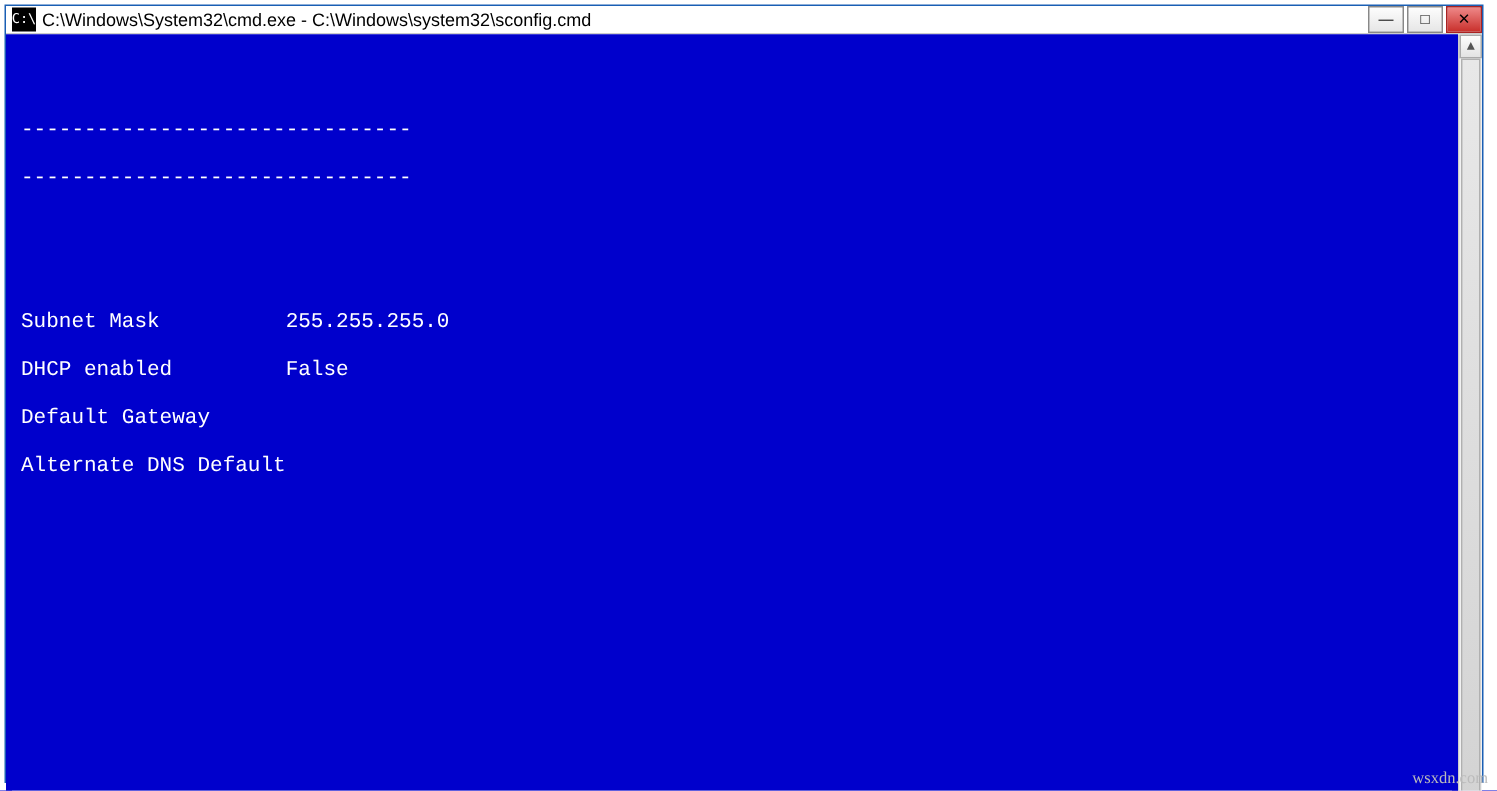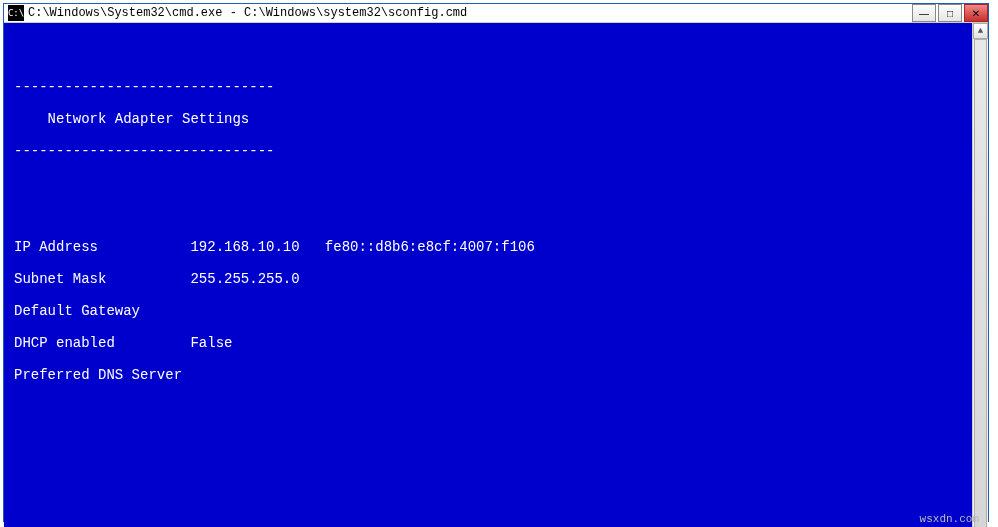--- a/index.html
+++ b/index.html
@@ -36,21 +36,21 @@
     width: 16px; height: 16px;
     margin-right: 4px;
     background: #000;
     display: inline-flex;
     align-items: center;
     justify-content: center;
     font-size: 9px;
     color: #fff;
     font-family: monospace;
   }
-  .title-text { flex: 1; font-family: Liberation Mono, monospace; }
+  .title-text { flex: 1; }
   .win-controls { display: flex; }
   .win-btn {
     width: 24px; height: 18px;
     border: 1px solid #888;
     background: linear-gradient(#fdfdfd,#e6e6e6);
     margin-left: 2px;
     display: flex;
     align-items: center;
     justify-content: center;
     font-size: 10px;
@@ -93,51 +93,49 @@
   .sb-track { flex:1; background:#f1f1f1; position:relative; }
   .sb-thumb {
     position:absolute; top:0; left:1px; right:1px; height:100%;
     background: linear-gradient(#e8e8e8,#d0d0d0);
     border:1px solid #b0b0b0;
   }
   .row { white-space: pre; }
   .label { display:inline-block; width: 21ch; }
   .blank { height:16px; }
   .watermark {
-    position:absolute; bottom:2px; right:19px;
-    font-family: Liberation Mono, monospace; font-size:11px; color:#bbb;
+    position:absolute; bottom:2px; right:6px;
+    font-family: Liberation Serif, serif; font-size:11px; color:#bbb;
   }
 </style>
 </head>
 <body>
 
 <div class="window">
   <div class="titlebar">
     <span class="icon">C:\</span>
     <span class="title-text">C:\Windows\System32\cmd.exe - C:\Windows\system32\sconfig.cmd</span>
     <div class="win-controls">
       <div class="win-btn">—</div>
       <div class="win-btn">□</div>
       <div class="win-btn close">✕</div>
     </div>
   </div>
 
   <div class="client">
     <div class="console">
 <div class="blank"></div>
 <div class="row">-------------------------------</div>
-<div class="row">    Network Adapter Settings</div>
 <div class="row">-------------------------------</div>
 <div class="blank"></div>
 <div class="blank"></div>
-<div class="row"><span class="label">IP Address</span><span>192.168.10.10   fe80::d8b6:e8cf:4007:f106</span></div>
 <div class="row"><span class="label">Subnet Mask</span><span>255.255.255.0</span></div>
+<div class="row"><span class="label">DHCP enabled</span><span>False</span></div>
 <div class="row"><span class="label">Default Gateway</span><span></span></div>
-<div class="row"><span class="label">DHCP enabled</span><span>False</span></div>
-<div class="row"><span class="label">Preferred DNS Server</span><span></span></div>
+<div class="row"><span class="label">Alternate DNS Default</span><span></span></div>
 <div class="blank"></div>
 
 
 
 
 
 
 
 
 

